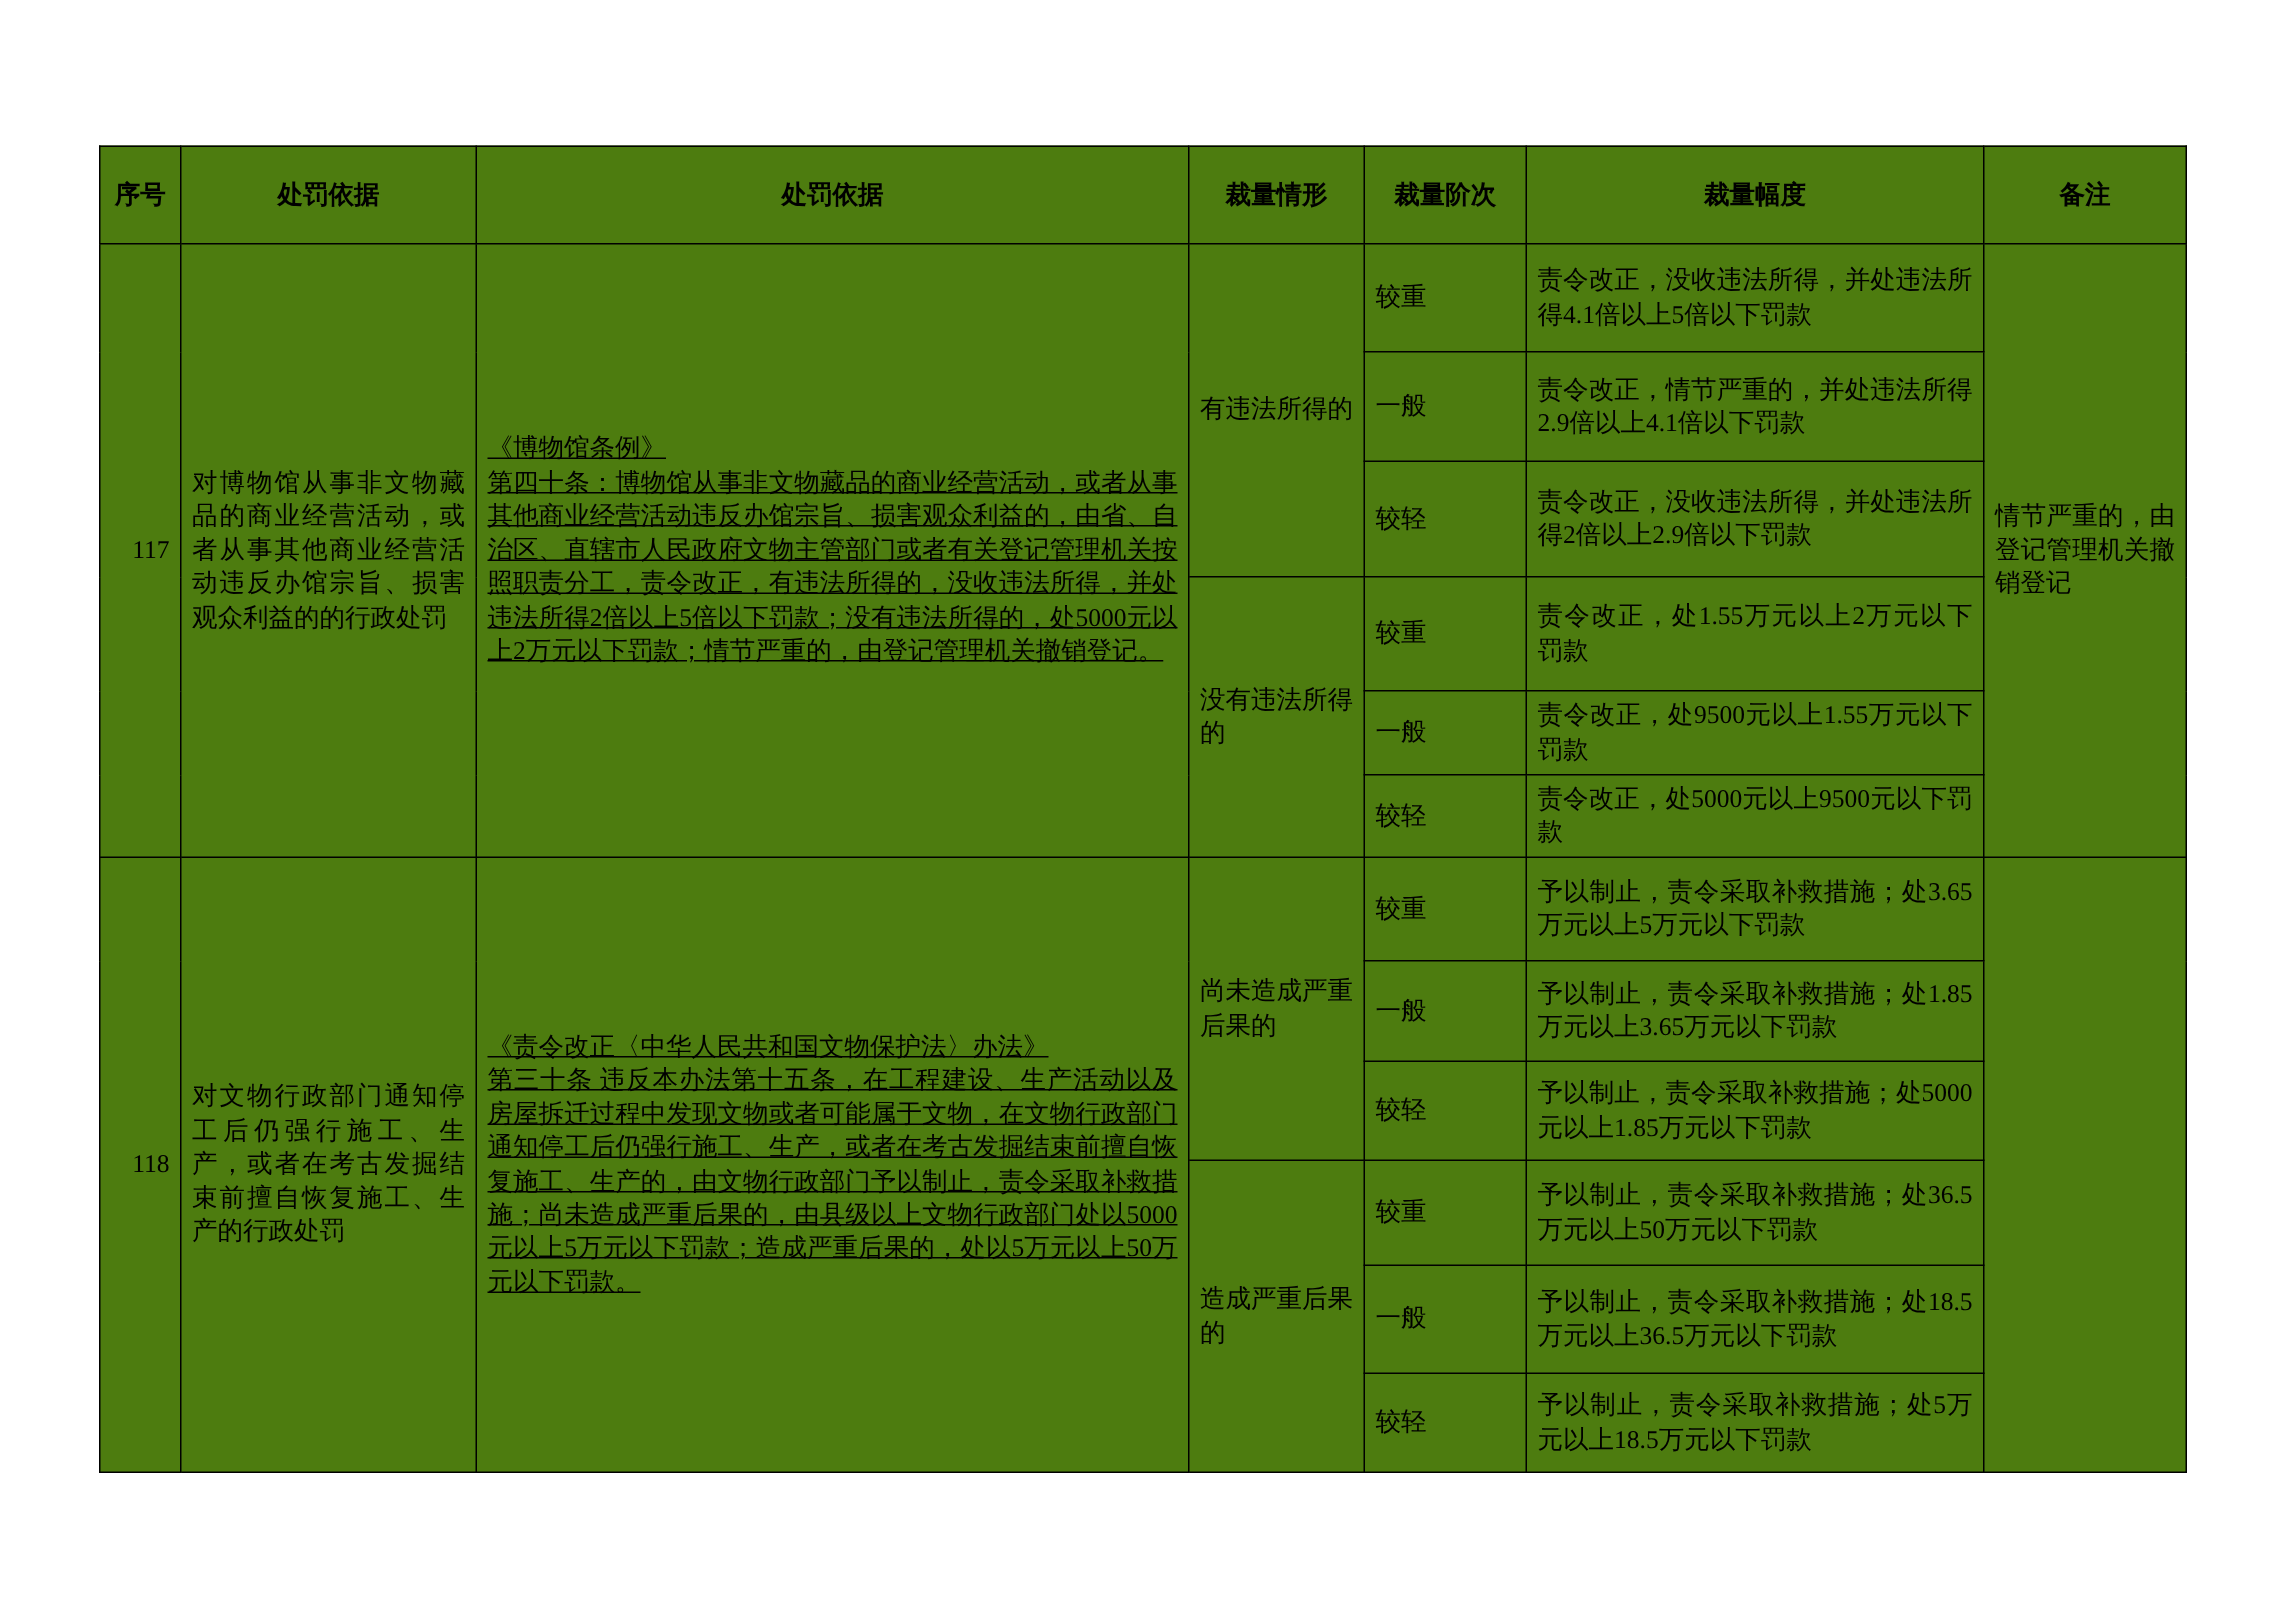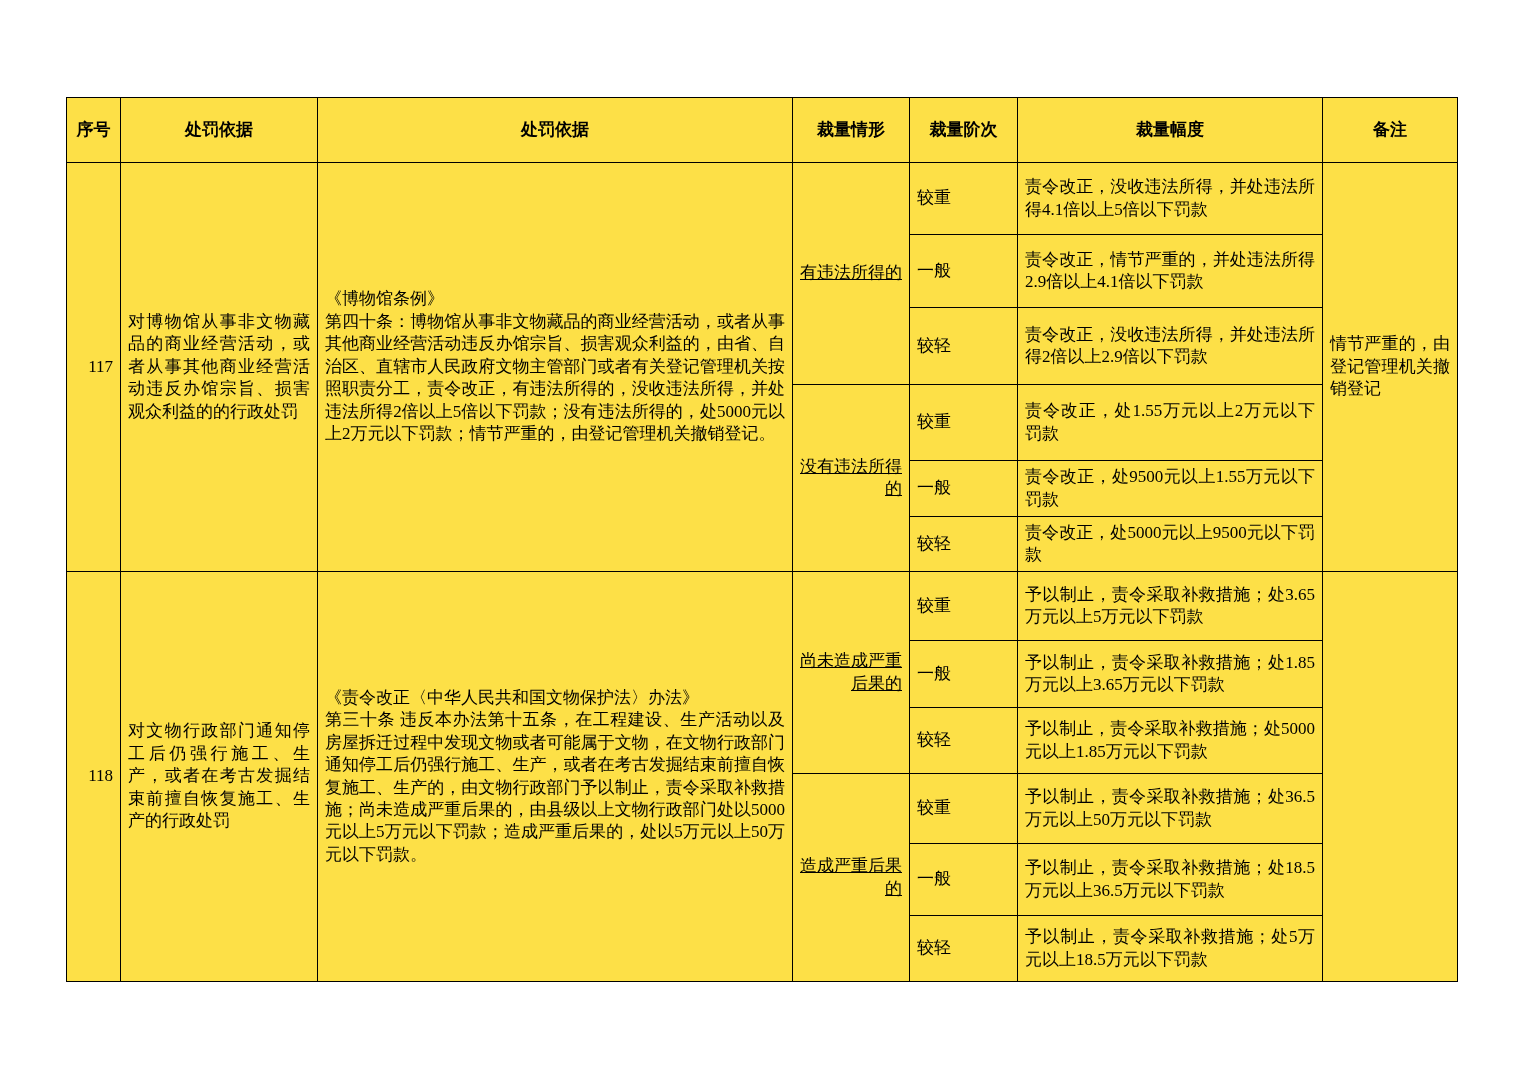--- a/index.html
+++ b/index.html
@@ -13,42 +13,42 @@
   }
   .sheet {
     position: absolute;
     top: 97px;
     left: 66px;
   }
   table.law-table {
     border-collapse: collapse;
     table-layout: fixed;
     width: 1391px;
-    background: #fde047;
+    background: #4d7c0f;
   }
   table.law-table th,
   table.law-table td {
     border: 1px solid #000000;
     padding: 3px 7px;
     font-size: 17px;
     line-height: 1.32;
     vertical-align: middle;
     overflow: hidden;
     word-break: break-all;
   }
   table.law-table th {
     font-weight: bold;
     text-align: center;
     font-size: 17px;
   }
   .c-seq { text-align: right; }
   .c-matter { text-align: justify; }
-  .c-basis { text-align: justify; }
+  .c-basis { text-align: justify; text-decoration: underline; }
   .c-basis .basis-line { margin: 0; }
-  .c-situation { text-align: right; text-decoration: underline; }
+  .c-situation { text-align: left; }
   .c-level { text-align: left; }
   .c-range { text-align: justify; }
   .c-remark { text-align: justify; margin-left: 44px; }
 </style>
 </head>
 <body>
 
 <div class="sheet">
   <table class="law-table">
     <colgroup>

